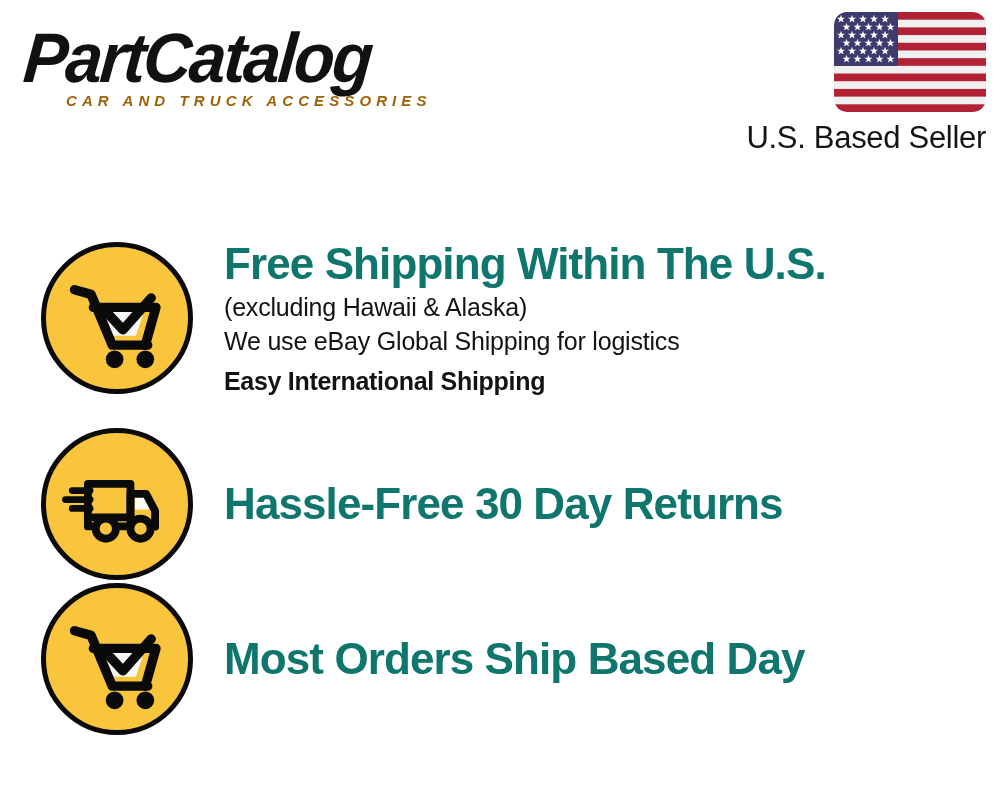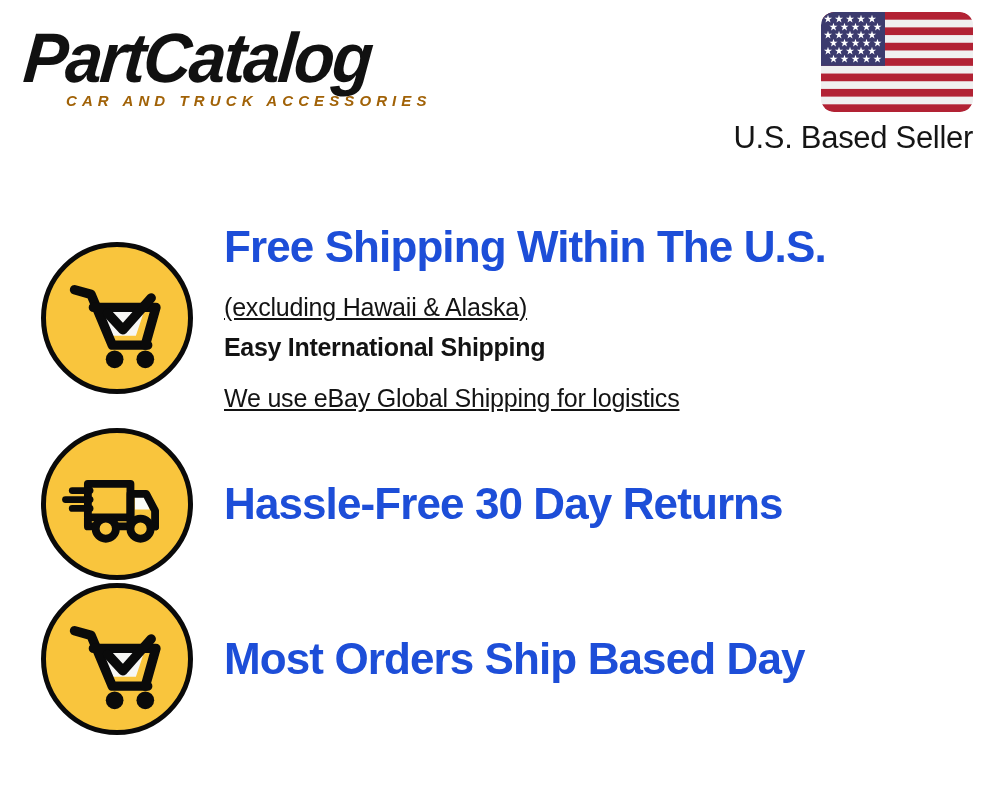--- a/index.html
+++ b/index.html
@@ -55,21 +55,21 @@
     font-size: 15px;
     line-height: 17px;
     letter-spacing: 5.1px;
     color: #a16207;
     white-space: nowrap;
   }
 
   
   .seller-block {
     position: absolute;
-    right: 27px;
+    right: 14px;
     top: 12px;
     width: 290px;
     text-align: right;
   }
   .flag {
     display: inline-block;
     width: 152px;
     height: 100px;
     border-radius: 13px;
     overflow: hidden;
@@ -128,41 +128,40 @@
     margin-left: 31px;
     padding-right: 20px;
   }
   .feature-title {
     display: block;
     font-family: "Liberation Sans", sans-serif;
     font-weight: bold;
     font-size: 44px;
     line-height: 52px;
     letter-spacing: -0.9px;
-    color: #1d4ed8;
+    color: #0f766e;
     white-space: nowrap;
   }
   .feature-sub {
     display: block;
     font-family: "Liberation Sans", sans-serif;
     font-weight: normal;
     font-size: 25px;
     line-height: 33px;
     letter-spacing: -0.2px;
     color: #131313;
     white-space: nowrap;
   }
   .feature-sub.bold {
     font-weight: bold;
     margin-top: 7px;
     letter-spacing: -0.3px;
   }
   .feature-sub.plain {
-    margin-top: 18px;
-    text-decoration: underline;
+    margin-top: 1px;
   }
 </style>
 </head>
 <body>
 
 <div class="header">
 
   <div class="brand">
     <span class="brand-wordmark">PartCatalog</span>
     <span class="brand-tagline">CAR AND TRUCK ACCESSORIES</span>
@@ -249,22 +248,22 @@
 
         <path d="M42 46 L55 60 L79 33" fill="none" stroke="#0a0a0a" stroke-width="8" stroke-linecap="round" stroke-linejoin="round"></path>
 
         <circle cx="48" cy="85" r="7.5" fill="#0a0a0a"></circle>
         <circle cx="74" cy="85" r="7.5" fill="#0a0a0a"></circle>
       </svg>
     </div>
     <div class="feature-text">
       <span class="feature-title">Free Shipping Within The U.S.</span>
       <span class="feature-sub plain">(excluding Hawaii &amp; Alaska)</span>
+      <span class="feature-sub plain">We use eBay Global Shipping for logistics</span>
       <span class="feature-sub bold">Easy International Shipping</span>
-      <span class="feature-sub plain">We use eBay Global Shipping for logistics</span>
     </div>
   </div>
 
   <div class="feature-row r2">
     <div class="icon-badge">
       <svg width="112" height="112" viewBox="0 0 100 100" aria-hidden="true">
 
         <polygon points="66,43 76,43 79,55 66,55" fill="#FDFDF8"></polygon>
 
         <path d="M24 32 L62 32 L62 62 L24 62 Z" fill="none" stroke="#0a0a0a" stroke-width="7" stroke-linejoin="round"></path>

